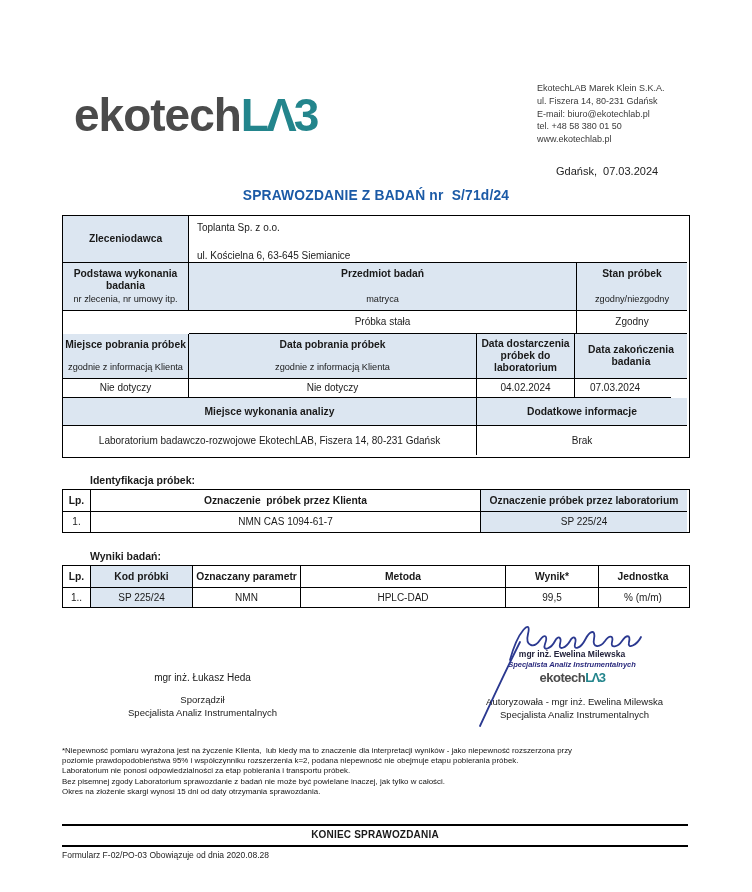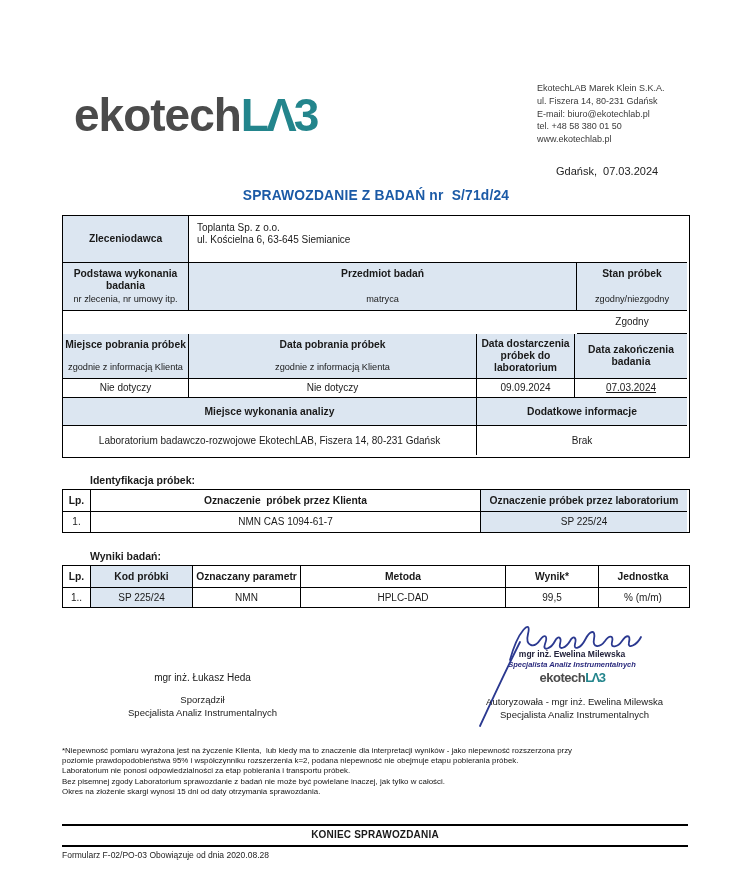--- a/index.html
+++ b/index.html
@@ -65,55 +65,56 @@
     <div>www.ekotechlab.pl</div>
   </div>
 
   <div class="date">Gdańsk,&nbsp;&nbsp;07.03.2024</div>
 
   <div class="title">SPRAWOZDANIE Z BADAŃ nr&nbsp;&nbsp;S/71d/24</div>
 
   <div class="tbl" style="left:62px;top:215px;width:626px;height:241px;">
 
     <div class="cell br bb hdr b" style="left:0;top:0;width:126px;height:47px;">Zleceniodawca</div>
-    <div class="cell bb stack left-pad" style="left:126px;top:0;width:498px;height:47px;align-items:flex-start;padding:6px 0 6px 8px;">
+    <div class="cell bb stack left-pad" style="left:126px;top:0;width:498px;height:47px;align-items:flex-start;padding:6px 0 6px 8px;gap:16px;">
       <span>Toplanta Sp. z o.o.</span>
       <span>ul. Kościelna 6, 63-645 Siemianice</span>
     </div>
 
     <div class="cell br bb hdr stack" style="left:0;top:47px;width:126px;height:48px;">
       <span class="b">Podstawa wykonania badania</span>
       <span class="sub">nr zlecenia, nr umowy itp.</span>
     </div>
     <div class="cell br bb hdr stack" style="left:126px;top:47px;width:388px;height:48px;">
       <span class="b">Przedmiot badań</span>
       <span class="sub">matryca</span>
     </div>
     <div class="cell bb hdr stack" style="left:514px;top:47px;width:110px;height:48px;">
       <span class="b">Stan próbek</span>
       <span class="sub">zgodny/niezgodny</span>
     </div>
 
+    <div class="cell br bb" style="left:126px;top:95px;width:388px;height:23px;">Próbka stała</div>
     <div class="cell bb" style="left:514px;top:95px;width:110px;height:23px;">Zgodny</div>
 
     <div class="cell br bb hdr stack" style="left:0;top:118px;width:126px;height:45px;">
       <span class="b">Miejsce pobrania próbek</span>
       <span class="sub">zgodnie z informacją Klienta</span>
     </div>
     <div class="cell br bb hdr stack" style="left:126px;top:118px;width:288px;height:45px;">
       <span class="b">Data pobrania próbek</span>
       <span class="sub">zgodnie z informacją Klienta</span>
     </div>
     <div class="cell br bb hdr b" style="left:414px;top:118px;width:98px;height:45px;padding:0 3px;">Data dostarczenia próbek do laboratorium</div>
     <div class="cell bb hdr b" style="left:512px;top:118px;width:112px;height:45px;padding:0 8px;">Data zakończenia badania</div>
 
     <div class="cell br bb" style="left:0;top:163px;width:126px;height:19px;">Nie dotyczy</div>
     <div class="cell br bb" style="left:126px;top:163px;width:288px;height:19px;">Nie dotyczy</div>
-    <div class="cell br bb" style="left:414px;top:163px;width:98px;height:19px;">09.09.2024</div>
-    <div class="cell bb" style="left:512px;top:163px;width:112px;height:19px;text-decoration:underline;">07.03.2024</div>
+    <div class="cell br bb" style="left:414px;top:163px;width:98px;height:19px;">04.02.2024</div>
+    <div class="cell bb" style="left:496px;top:163px;width:112px;height:19px;">07.03.2024</div>
 
     <div class="cell br bb hdr b" style="left:0;top:182px;width:414px;height:28px;">Miejsce wykonania analizy</div>
     <div class="cell bb hdr b" style="left:414px;top:182px;width:210px;height:28px;">Dodatkowe informacje</div>
 
     <div class="cell br" style="left:0;top:210px;width:414px;height:29px;">Laboratorium badawczo-rozwojowe EkotechLAB, Fiszera 14, 80-231 Gdańsk</div>
     <div class="cell" style="left:414px;top:210px;width:210px;height:29px;">Brak</div>
   </div>
 
   <div class="sec-label" style="left:90px;top:474px;">Identyfikacja próbek:</div>
   <div class="tbl" style="left:62px;top:489px;width:626px;height:42px;">

